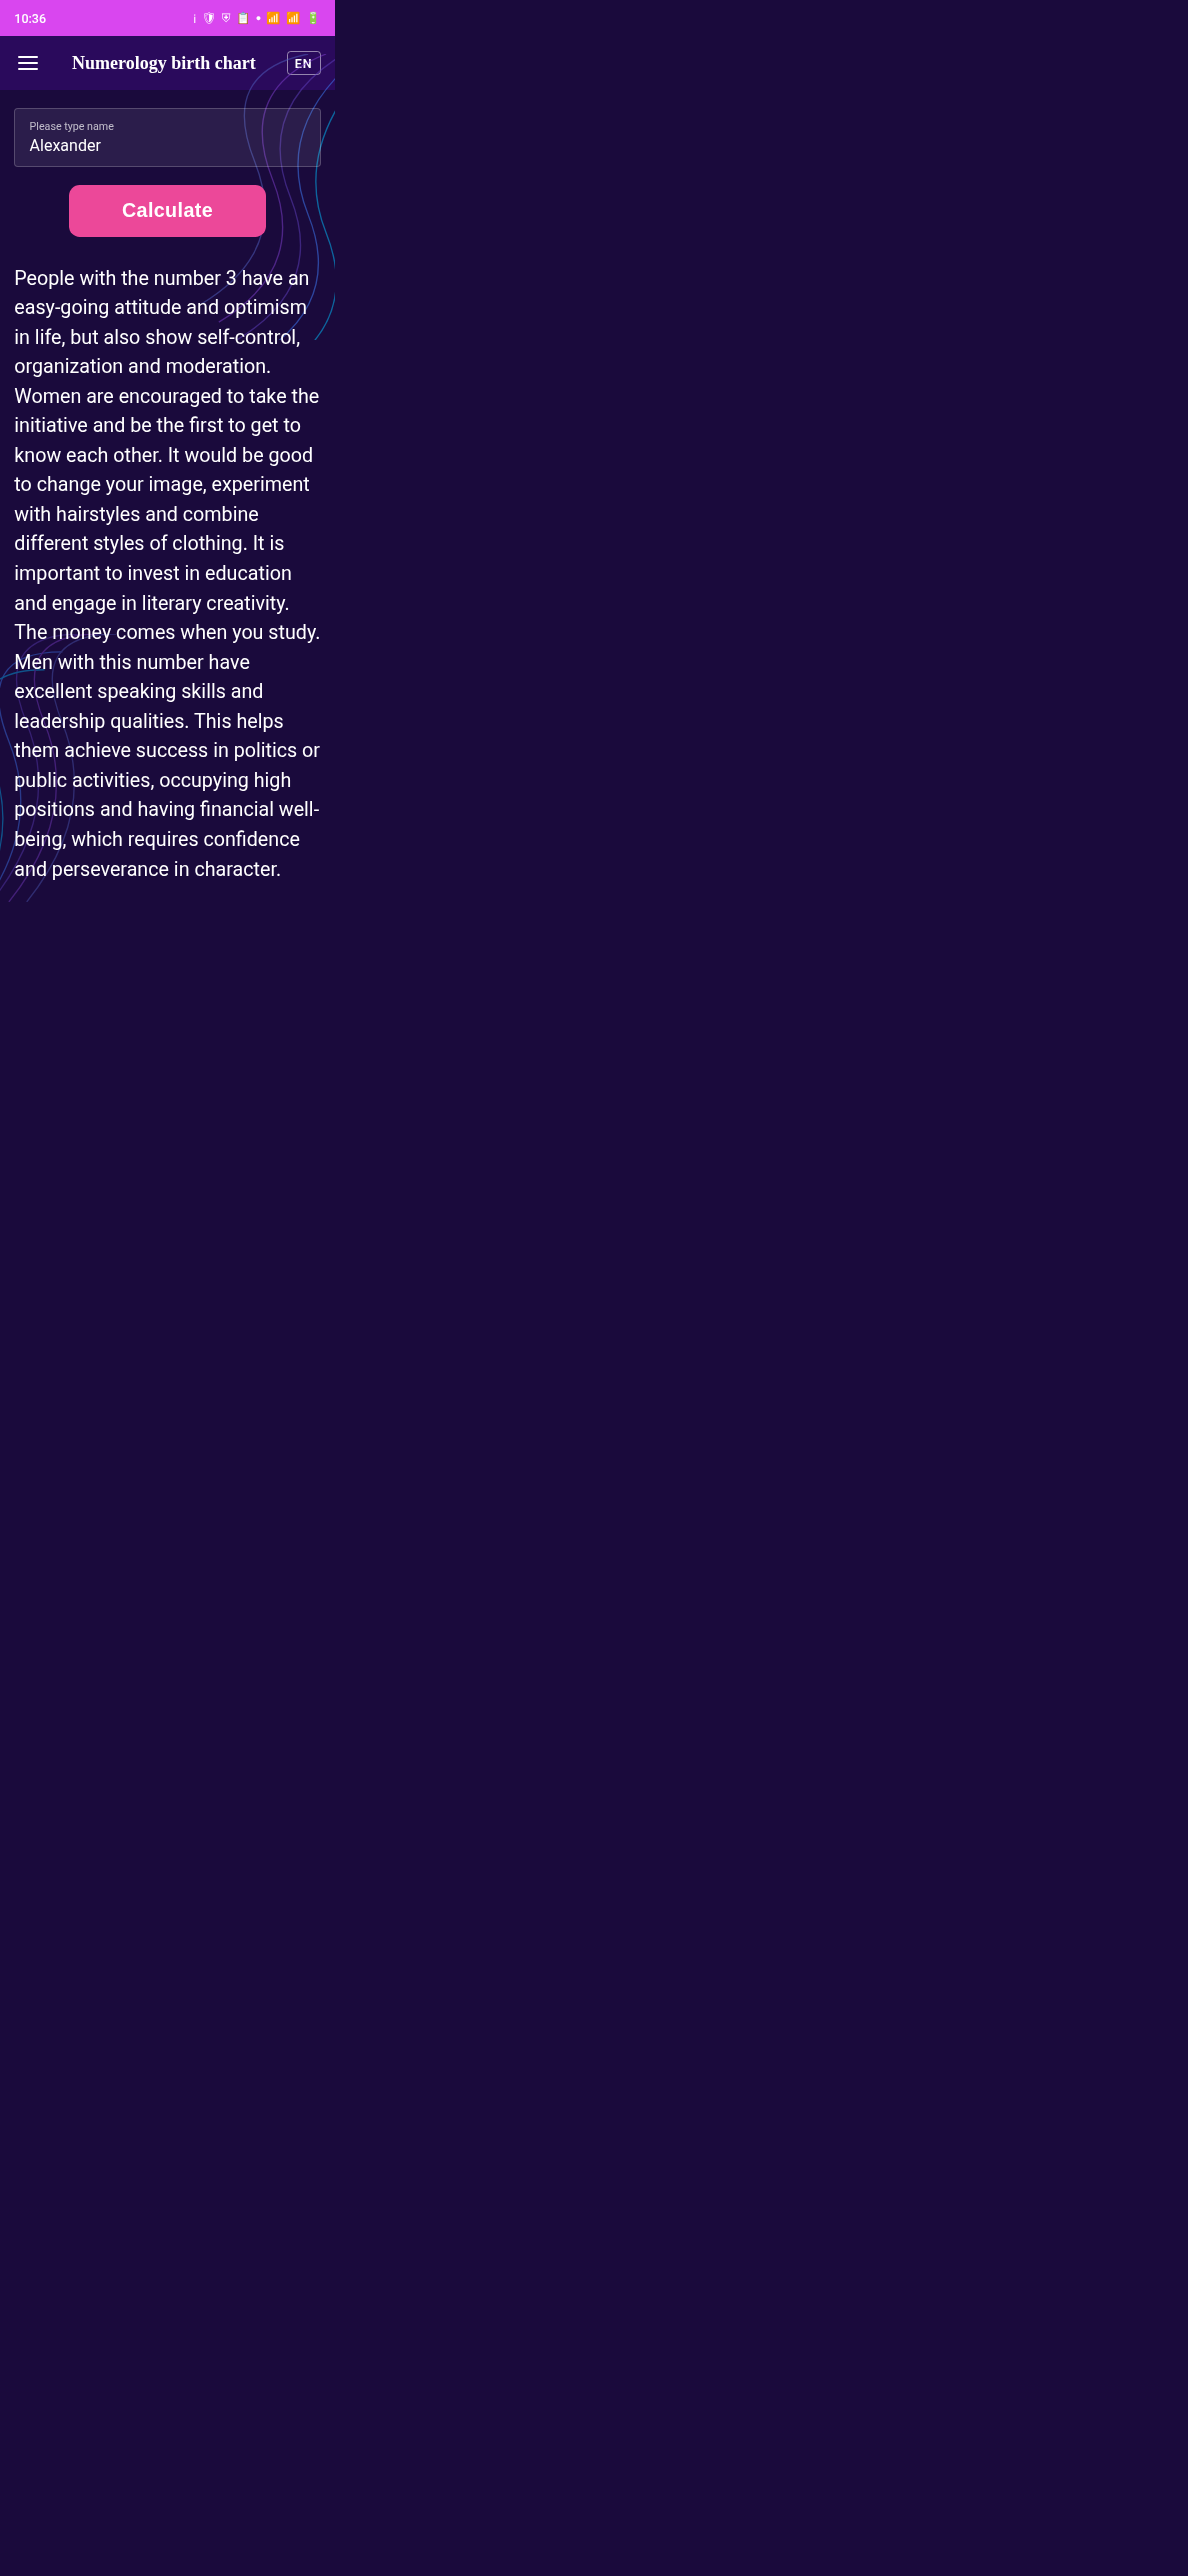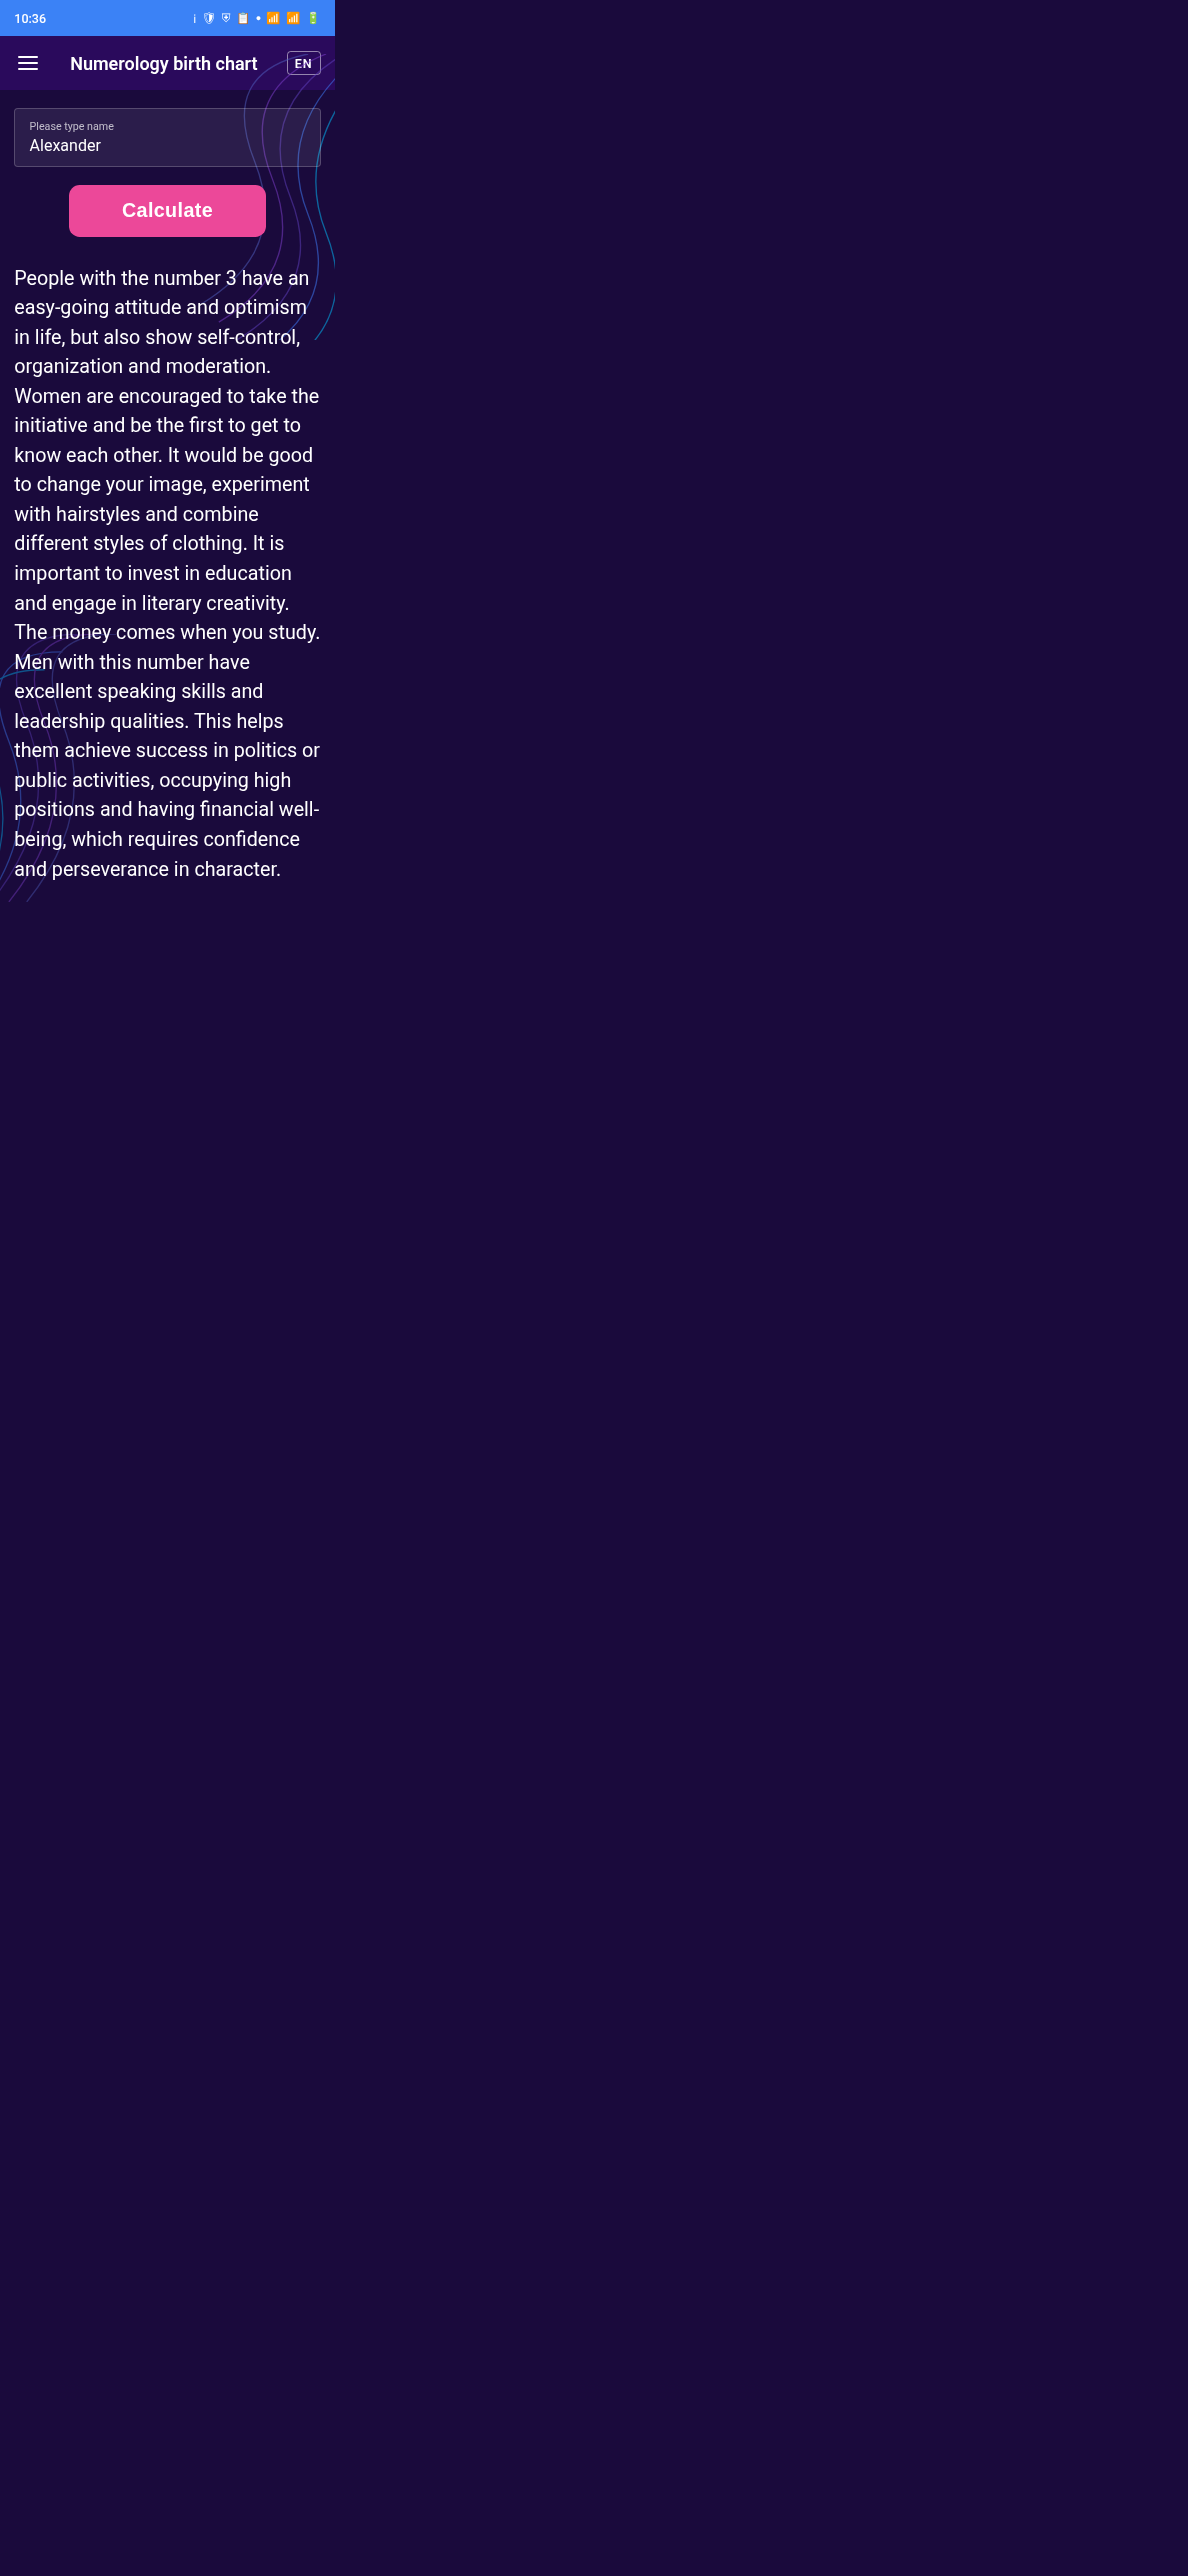--- a/index.html
+++ b/index.html
@@ -65,20 +65,21 @@
       background: white;
       border-radius: 1.8px;
     }
 
     .app-title {
       font-size: 18px;
       font-weight: 600;
       color: white;
       text-align: center;
       flex: 1;
+      font-family: Liberation Serif, serif;
     }
 
     .lang-badge {
       background: transparent;
       border: 0.9px solid rgba(255,255,255,0.5);
       color: #ffffff;
       font-size: 12.5px;
       font-weight: 600;
       padding: 3.6px 7.2px;
       border-radius: 3.6px;
@@ -174,21 +175,21 @@
       bottom: 0;
       left: -9px;
       width: 250px;
       height: 268px;
       opacity: 0.4;
     }
   </style>
 </head>
 <body style="background-color: rgb(26, 10, 60);">
 
-<div class="status-bar" style="background-color: #3b82f6;">
+<div class="status-bar" style="background-color: #d946ef;">
   <span class="status-time">10:36</span>
   <div class="status-icons">
     <span style="font-size:11.6px;">ℹ</span>
     <span style="font-size:11.6px;">🛡</span>
     <span style="font-size:11.6px;">⛨</span>
     <span style="font-size:11.6px;">📋</span>
     <span style="font-size:9px;">●</span>
     <span style="font-size:11.6px;">📶</span>
     <span style="font-size:11.6px;">📶</span>
     <span style="font-size:11.6px;">🔋</span>

